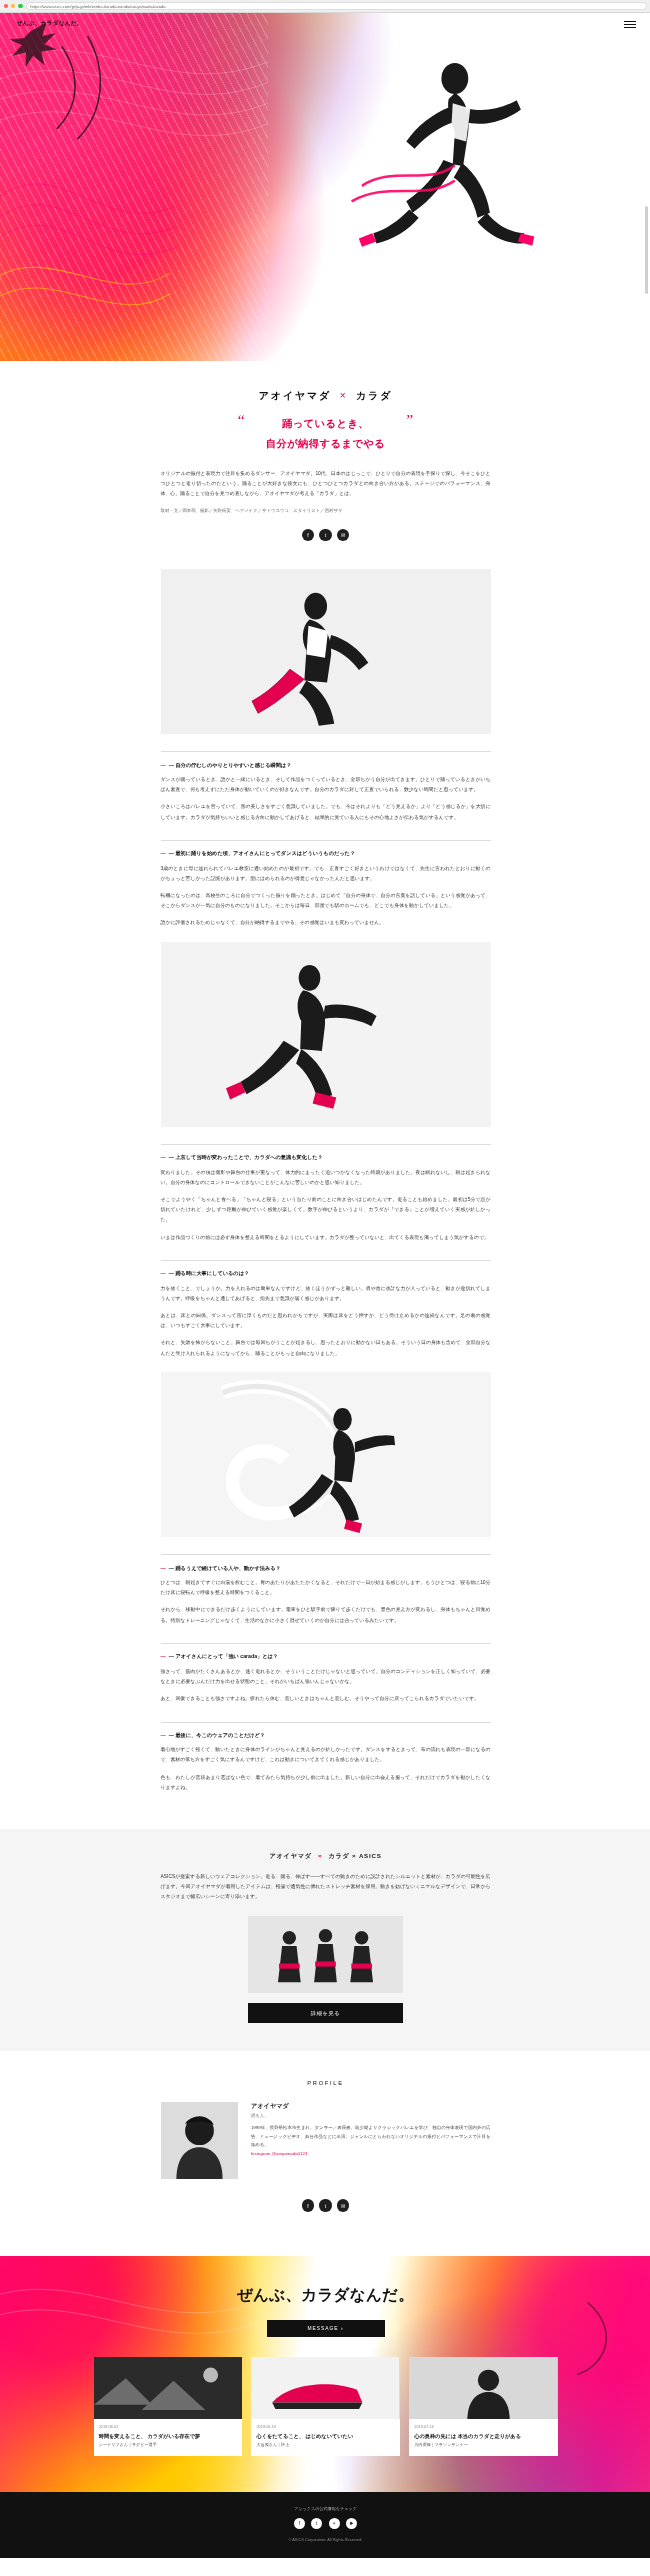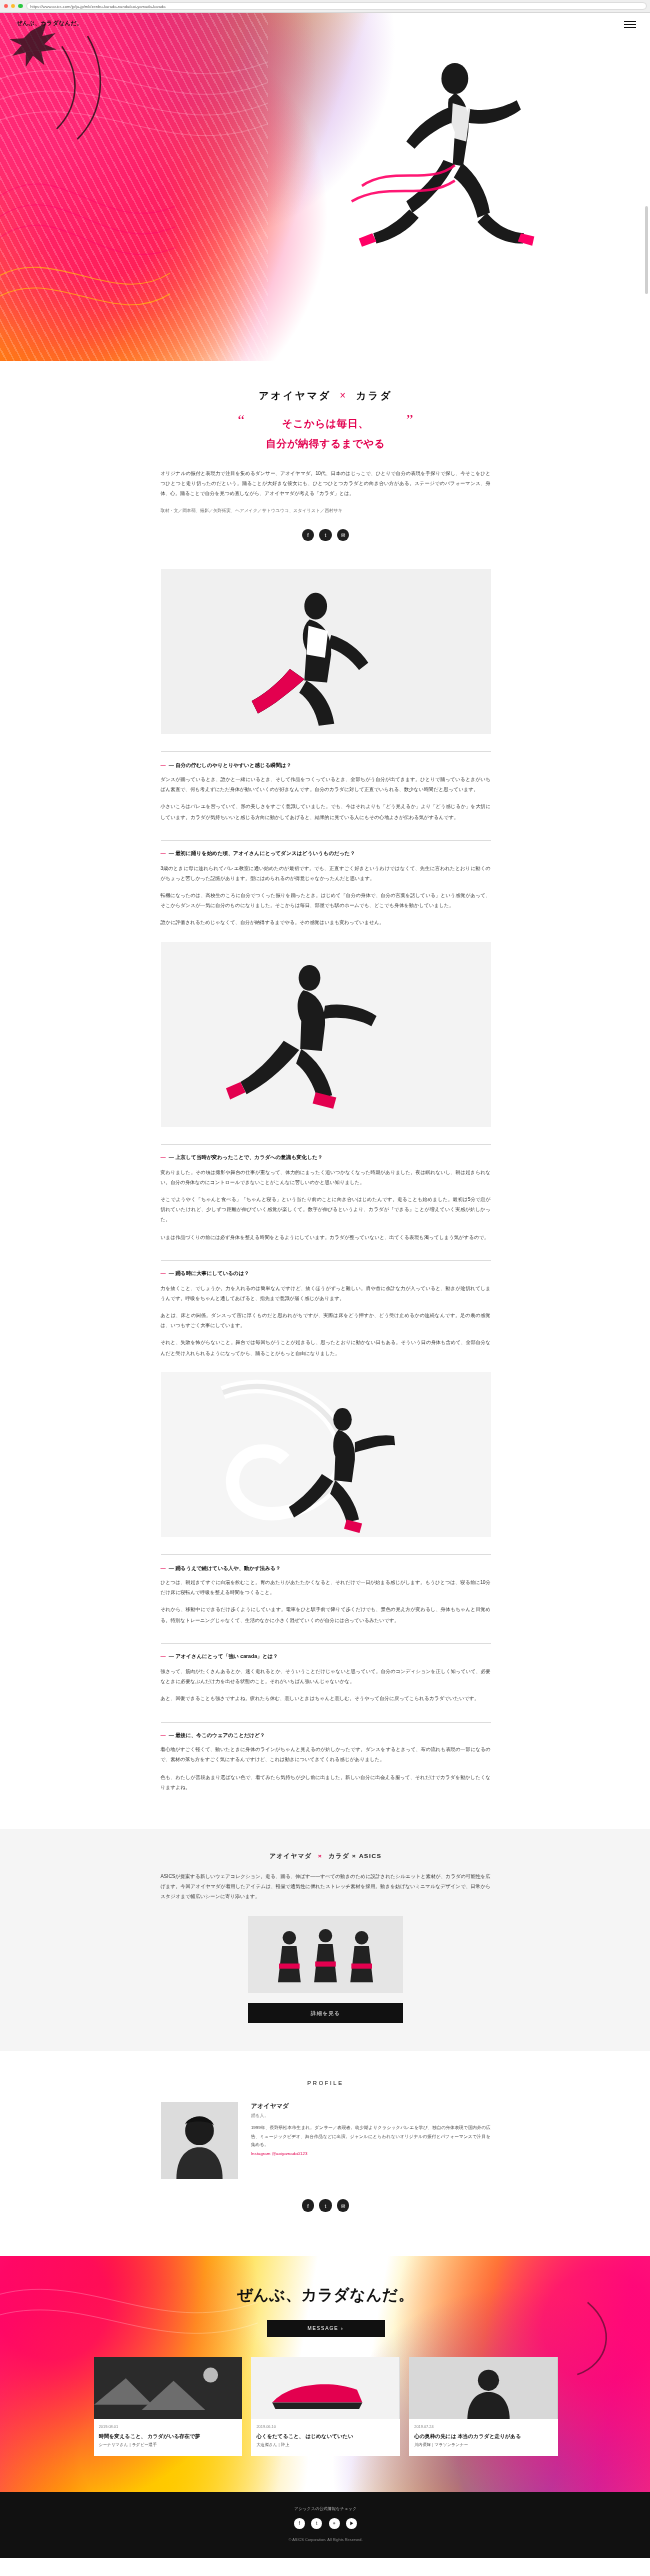--- a/index.html
+++ b/index.html
@@ -239,21 +239,21 @@
 
   <div class="title-block">
     <div class="kicker">
       <span>アオイヤマダ</span>
       <span class="sep">×</span>
       <span>カラダ</span>
     </div>
     <div class="quote-wrap">
       <span class="qmark l">“</span>
       <div class="headline">
-        <div>そこからは毎日、</div>
+        <div>踊っているとき、</div>
         <div>自分が納得するまでやる</div>
       </div>
       <span class="qmark r">”</span>
     </div>
 
     <div class="lead">
       <span>オリジナルの振付と表現力で注目を集めるダンサー、アオイヤマダ。10代、日本のはじっこで、ひとりで自分の表現を手探りで探し、今そこをひとつひとつと走り切ったのだという。踊ることが大好きな彼女にも、ひとつひとつカラダとの向き合い方がある。ステージでのパフォーマンス、身体、心。踊ることで自分を見つめ直しながら、アオイヤマダが考える「カラダ」とは。</span>
       <span class="credit">取材・文／岡本萌、撮影／矢野拓実、ヘアメイク／サトウユウコ、スタイリスト／西村サキ</span>
     </div>
 

